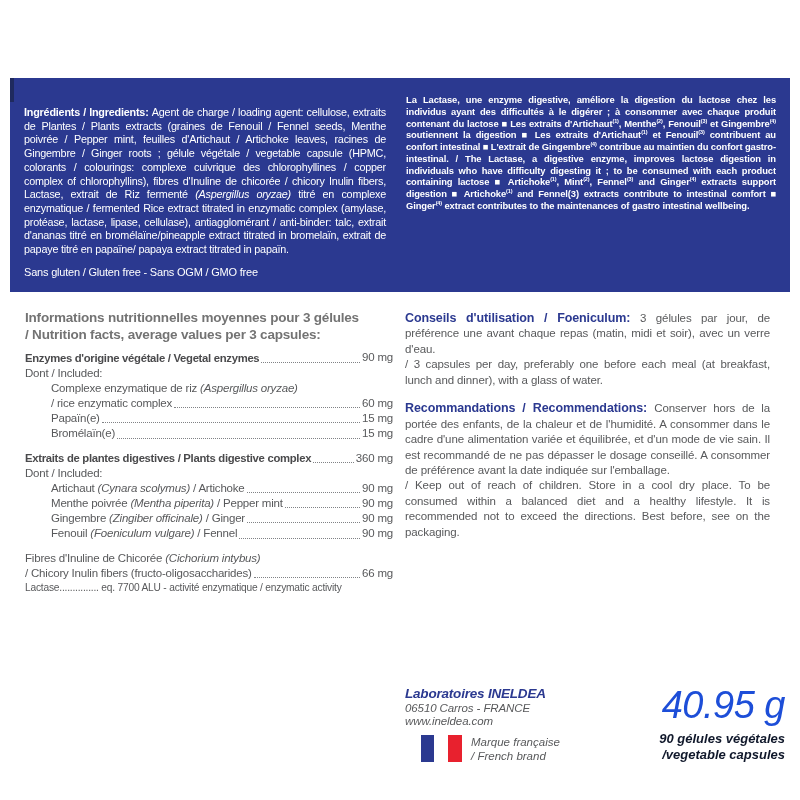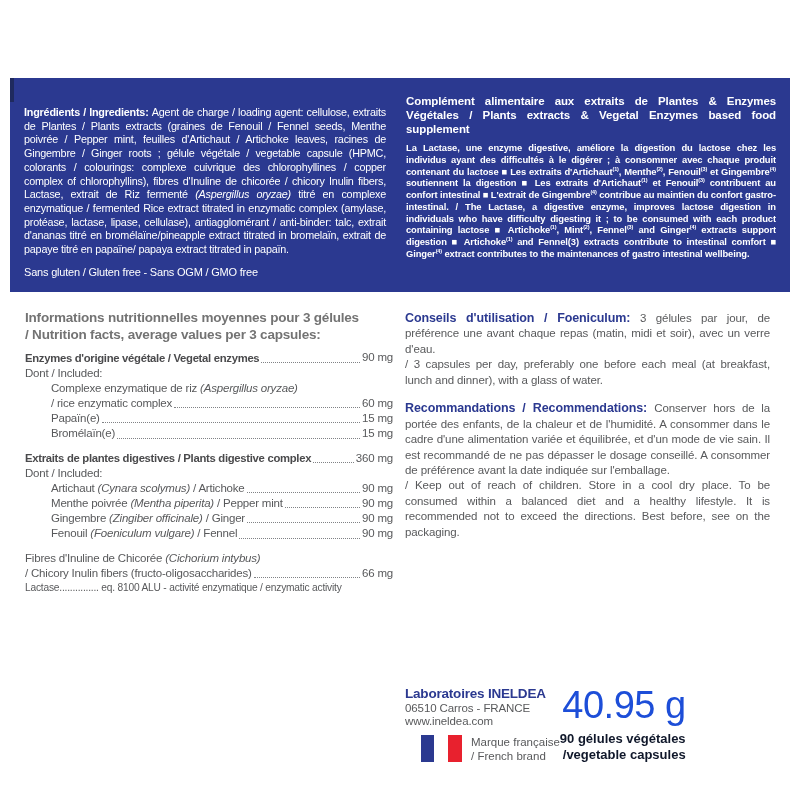--- a/index.html
+++ b/index.html
@@ -59,21 +59,21 @@
   .nrow.gap { margin-top: 9px; }
   .nrow.small { font-size: 10.2px; letter-spacing: -0.3px; }
   .nrow .i { font-style: italic; }
 
   .usage-par { margin: 0 0 12px 0; font-size: 11.5px; line-height: 1.34; text-align: justify; letter-spacing: -0.1px; }
   .sec-head { color: #2b3990; font-weight: bold; font-size: 12.5px; }
 
   
   .footer {
     position: absolute; left: 405px; right: 15px; top: 686px;
-    display: flex; justify-content: flex-start; align-items: flex-start;
+    display: flex; justify-content: space-between; align-items: flex-start; font-style: italic;
   }
   .f-company { margin: 0; color: #2b3990; font-size: 13.5px; font-weight: bold; letter-spacing: -0.2px; }
   .f-line { margin: 1px 0 0 0; color: #58595b; font-size: 11.5px; letter-spacing: -0.1px; }
   .f-brandrow { display: flex; align-items: flex-start; gap: 9px; margin-top: 8px; margin-left: 16px; }
   .flag { display: inline-flex; width: 41px; height: 27px; }
   .flag span { display: block; height: 100%; }
   .f-blue  { width: 13px; background: #2b3990; }
   .f-white { width: 14px; background: #ffffff; }
   .f-red   { width: 14px; background: #e8212e; }
   .f-brand { margin: 0; color: #58595b; font-size: 11.5px; line-height: 1.22; }
@@ -86,21 +86,20 @@
 
 <div class="sheet">
 
   <section class="blue-panel">
     <div class="notch"></div>
     <div class="col-ingredients">
       <p class="ing-text"><span class="b">Ingrédients / Ingredients: </span><span>Agent de charge / loading agent: cellulose, extraits de Plantes / Plants extracts (graines de Fenouil / Fennel seeds, Menthe poivrée / Pepper mint, feuilles d'Artichaut / Artichoke leaves, racines de Gingembre / Ginger roots ; gélule végétale / vegetable capsule (HPMC, colorants / colourings: complexe cuivrique des chlorophyllines / copper complex of chlorophyllins), fibres d'Inuline de chicorée / chicory Inulin fibers, Lactase, extrait de Riz fermenté </span><span class="i">(Aspergillus oryzae)</span><span> titré en complexe enzymatique / fermented Rice extract titrated in enzymatic complex (amylase, protéase, lactase, lipase, cellulase), antiagglomérant / anti-binder: talc, extrait d'ananas titré en bromélaïne/pineapple extract titrated in bromelaïn, extrait de papaye titré en papaïne/ papaya extract titrated in papaïn.</span></p>
       <p class="allergen">Sans gluten / Gluten free - Sans OGM / GMO free</p>
     </div>
     <div class="col-supplement">
-      <h2 class="supp-heading">Complément alimentaire aux extraits de Plantes &amp; Enzymes Végétales / Plants extracts &amp; Vegetal Enzymes based food supplement</h2>
       <p class="supp-body"><span>La Lactase, une enzyme digestive, améliore la digestion du lactose chez les individus ayant des difficultés à le digérer ; à consommer avec chaque produit contenant du lactose ■ Les extraits d'Artichaut</span><sup>(1)</sup><span>, Menthe</span><sup>(2)</sup><span>, Fenouil</span><sup>(3)</sup><span> et Gingembre</span><sup>(4)</sup><span> soutiennent la digestion ■ Les extraits d'Artichaut</span><sup>(1)</sup><span> et Fenouil</span><sup>(3)</sup><span> contribuent au confort intestinal ■ L'extrait de Gingembre</span><sup>(4)</sup><span> contribue au maintien du confort gastro-intestinal. / The Lactase, a digestive enzyme, improves lactose digestion in individuals who have difficulty digesting it ; to be consumed with each product containing lactose ■ Artichoke</span><sup>(1)</sup><span>, Mint</span><sup>(2)</sup><span>, Fennel</span><sup>(3)</sup><span> and Ginger</span><sup>(4)</sup><span> extracts support digestion ■ Artichoke</span><sup>(1)</sup><span> and Fennel(3) extracts contribute to intestinal comfort ■ Ginger</span><sup>(4)</sup><span> extract contributes to the maintenances of gastro intestinal wellbeing.</span></p>
     </div>
   </section>
 
   <section class="mid">
 
     <div class="mid-left">
       <h3 class="ntitle">Informations nutritionnelles moyennes pour 3 gélules
 / Nutrition facts, average values per 3 capsules:</h3>
 
@@ -160,21 +159,21 @@
       </div>
       <div class="nrow gap">
         <span class="nlabel"><span>Fibres d'Inuline de Chicorée </span><span class="i">(Cichorium intybus)</span></span>
       </div>
       <div class="nrow">
         <span class="nlabel"><span>/ Chicory Inulin fibers (fructo-oligosaccharides)</span></span>
         <span class="leader"></span>
         <span class="nvalue">66 mg</span>
       </div>
       <div class="nrow small">
-        <span class="nlabel"><span>Lactase............... eq. 8100 ALU - activité enzymatique / enzymatic activity</span></span>
+        <span class="nlabel"><span>Lactase............... eq. 7700 ALU - activité enzymatique / enzymatic activity</span></span>
       </div>
     </div>
 
     <div class="mid-right">
       <p class="usage-par">
         <span class="sec-head">Conseils d'utilisation / Foeniculum: </span><span class="pre">3 gélules par jour, de préférence une avant chaque repas (matin, midi et soir), avec un verre d'eau.
 / 3 capsules per day, preferably one before each meal (at breakfast, lunch and dinner), with a glass of water.</span>
       </p>
       <p class="usage-par">
         <span class="sec-head">Recommandations / Recommendations: </span><span class="pre">Conserver hors de la portée des enfants, de la chaleur et de l'humidité. A consommer dans le cadre d'une alimentation variée et équilibrée, et d'un mode de vie sain. Il est recommandé de ne pas dépasser le dosage conseillé. A consommer de préférence avant la date indiquée sur l'emballage.

